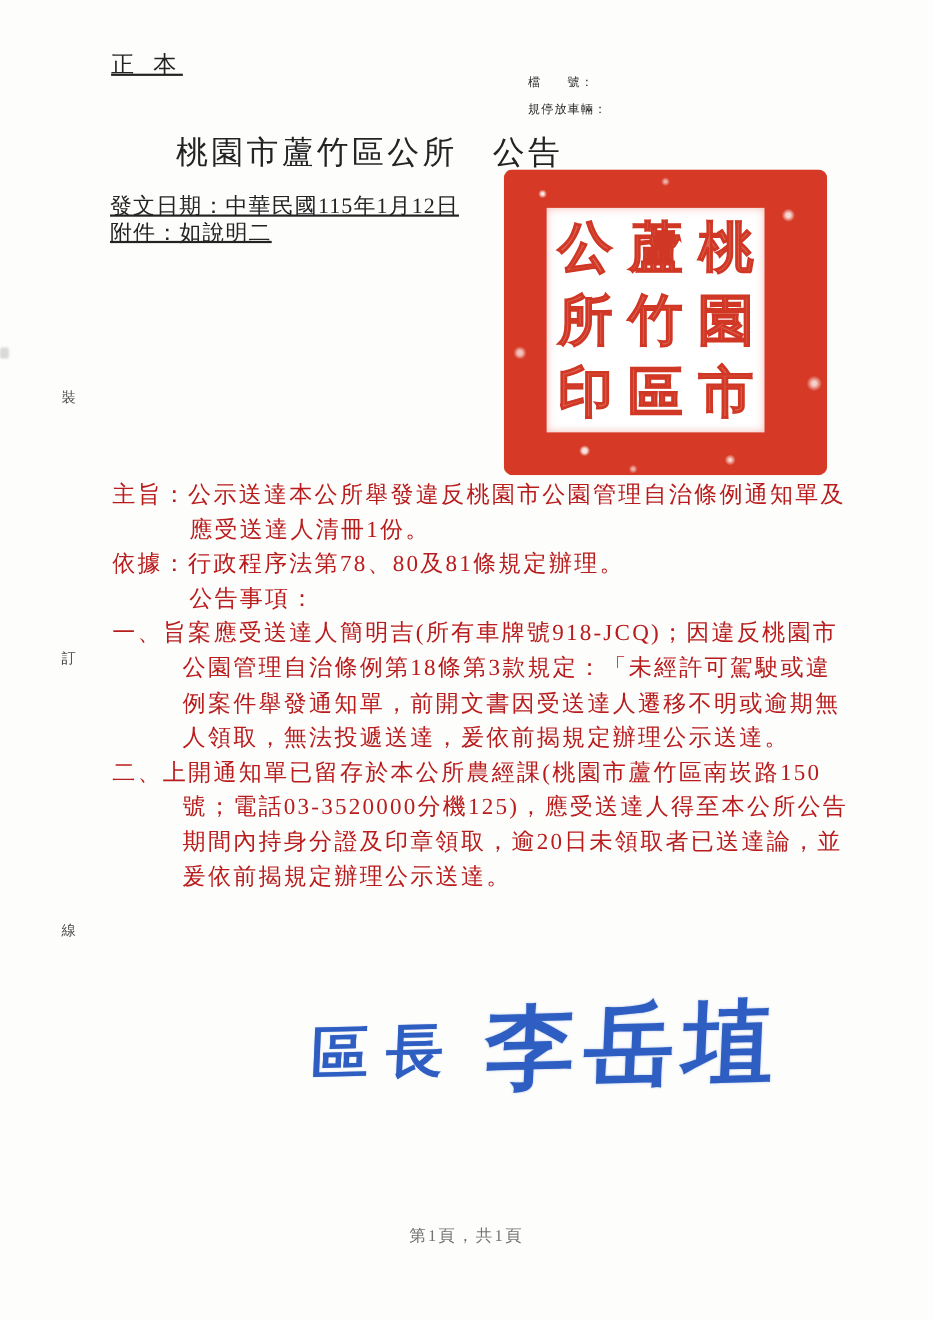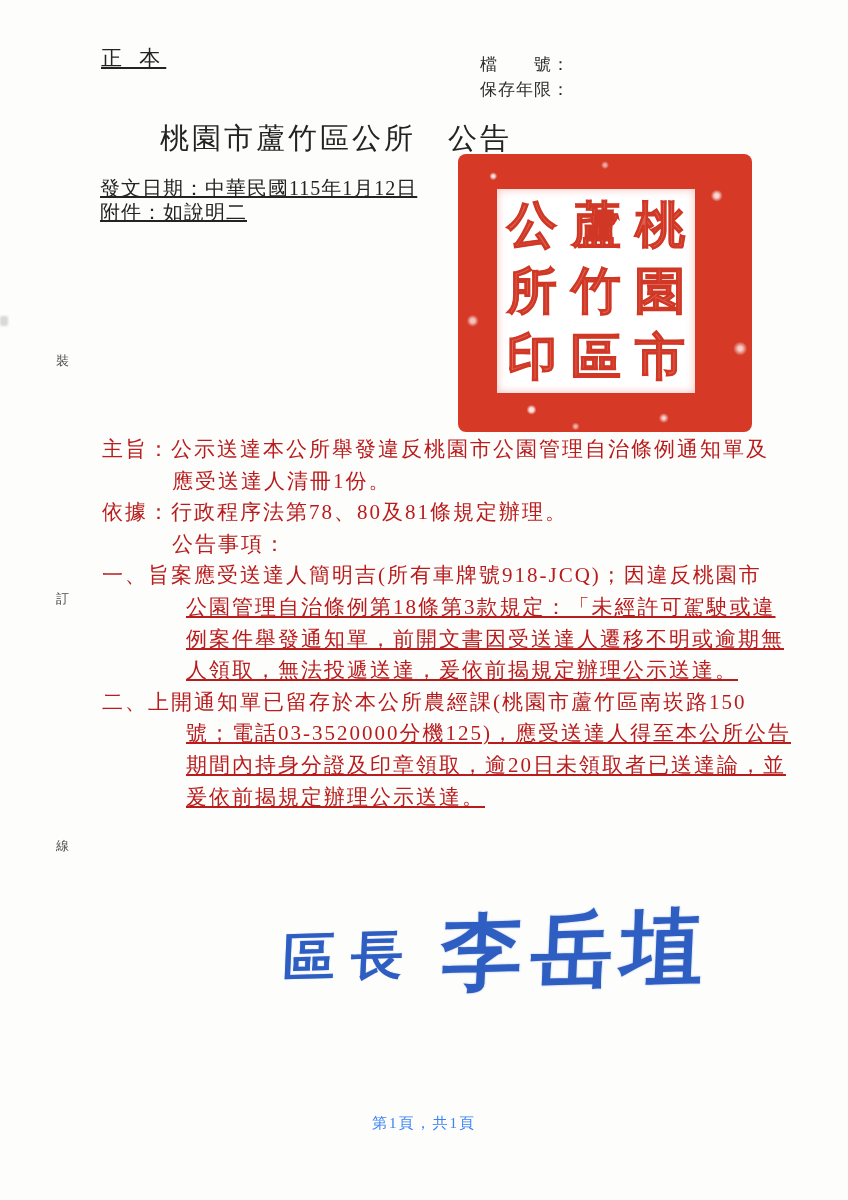--- a/index.html
+++ b/index.html
@@ -5,21 +5,21 @@
   html,body{margin:0;padding:0;}
   body{
     width:848px;height:1200px;position:relative;overflow:hidden;
     background:#fdfdfc;
     font-family:"Liberation Serif","DejaVu Serif",serif;
     color:#232323;
   }
   .abs{position:absolute;}
   
   .copy-label{left:101px;top:44px;font-size:21px;letter-spacing:6px;text-decoration:underline;}
-  .file-block{left:480px;top:52px;font-size:17px;line-height:25px;letter-spacing:1px;color:#2c2c2c;}
+  .file-block{left:480px;top:63px;font-size:11px;line-height:25px;letter-spacing:1px;color:#2c2c2c;}
   .doc-title{left:0;top:119px;width:672px;text-align:center;font-size:29px;font-weight:400;letter-spacing:3px;margin:0;}
   .meta-block{left:100px;top:176px;font-size:20px;line-height:24px;letter-spacing:1px;text-decoration:underline;}
   
   .bind-mark{left:56px;font-size:13px;color:#4a4a4a;letter-spacing:0;}
   .bind-zhuang{top:352px;}
   .bind-ding{top:590px;}
   .bind-xian{top:837px;}
   .edge-smudge{left:0px;top:316px;width:8px;height:10px;background:rgba(150,150,150,.35);border-radius:2px;filter:blur(1px);}
   
   .seal{
@@ -45,41 +45,41 @@
   .seal-col{display:flex;flex-direction:column;justify-content:space-between;}
   .seal-char{
     font-size:50px;line-height:1.2;font-weight:700;
     color:rgba(211,55,36,.8);-webkit-text-stroke:1px #d03724;
   }
   
   .body-block{left:102px;top:434px;width:712px;font-size:21px;letter-spacing:2px;line-height:31.6px;color:#b91c1c;}
   .body-block .ln{white-space:nowrap;height:31.6px;}
   .ind-sub{margin-left:70px;}
   .ind-item{}
-  .ind-cont{margin-left:84px;text-decoration:underline;}
+  .ind-cont{margin-left:64px;}
   
   .signature{
     left:283px;top:898px;display:flex;align-items:center;gap:22px;
     color:#2e5ec2;font-weight:700;transform:rotate(-1.5deg) skewX(-4deg);
   }
   .sig-title{font-size:52px;letter-spacing:16px;text-shadow:0 0 1px rgba(46,94,194,.6);}
   .sig-name{font-size:82px;letter-spacing:8px;text-shadow:0 0 2px rgba(46,94,194,.45);}
   
-  .footer{left:0;top:1114px;width:848px;text-align:center;font-size:15px;letter-spacing:2px;color:#3b82f6;}
+  .footer{left:0;top:1114px;width:848px;text-align:center;font-size:15px;letter-spacing:2px;color:#737373;}
 </style>
 </head>
 <body>
 
 <div>
 
   <div class="abs copy-label">正 本</div>
 
   <div class="abs file-block">
     <div>檔　　號：</div>
-    <div>保存年限：</div>
+    <div>規停放車輛：</div>
   </div>
 
   <h1 class="abs doc-title">桃園市蘆竹區公所　公告</h1>
 
   <div class="abs meta-block">
     <div>發文日期：中華民國115年1月12日</div>
     <div>附件：如說明二</div>
   </div>
 
   <div class="abs seal">

